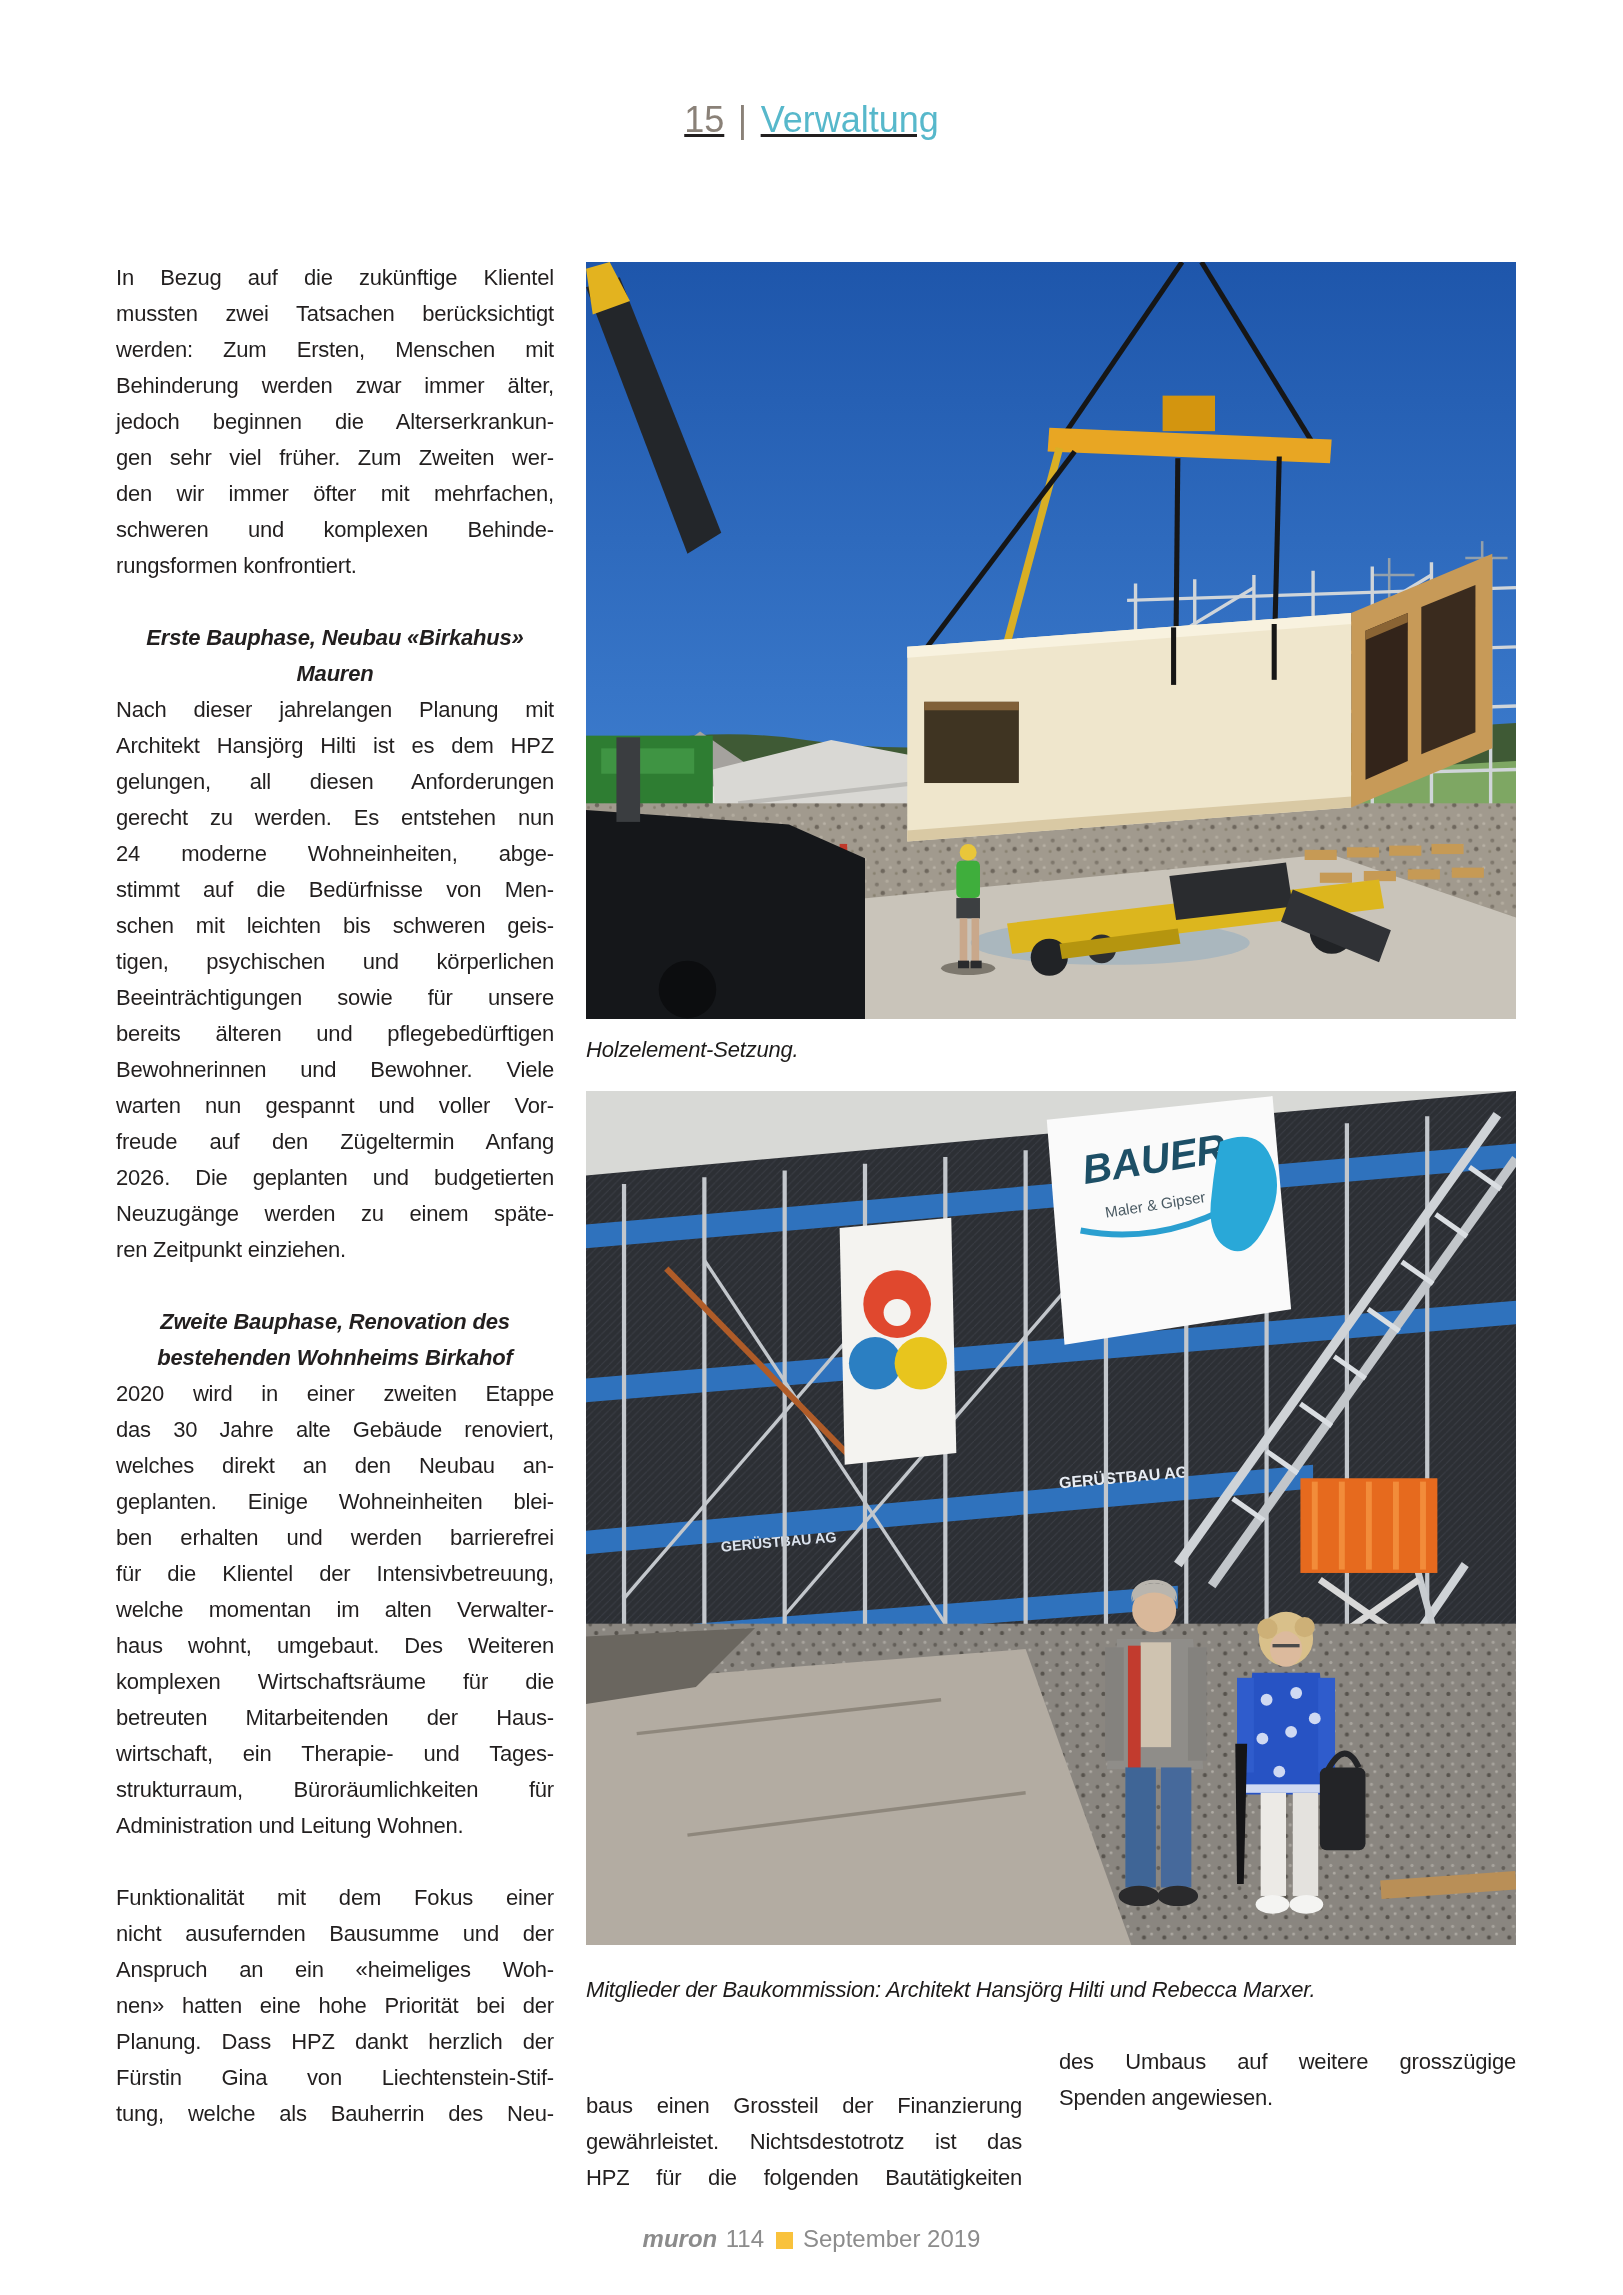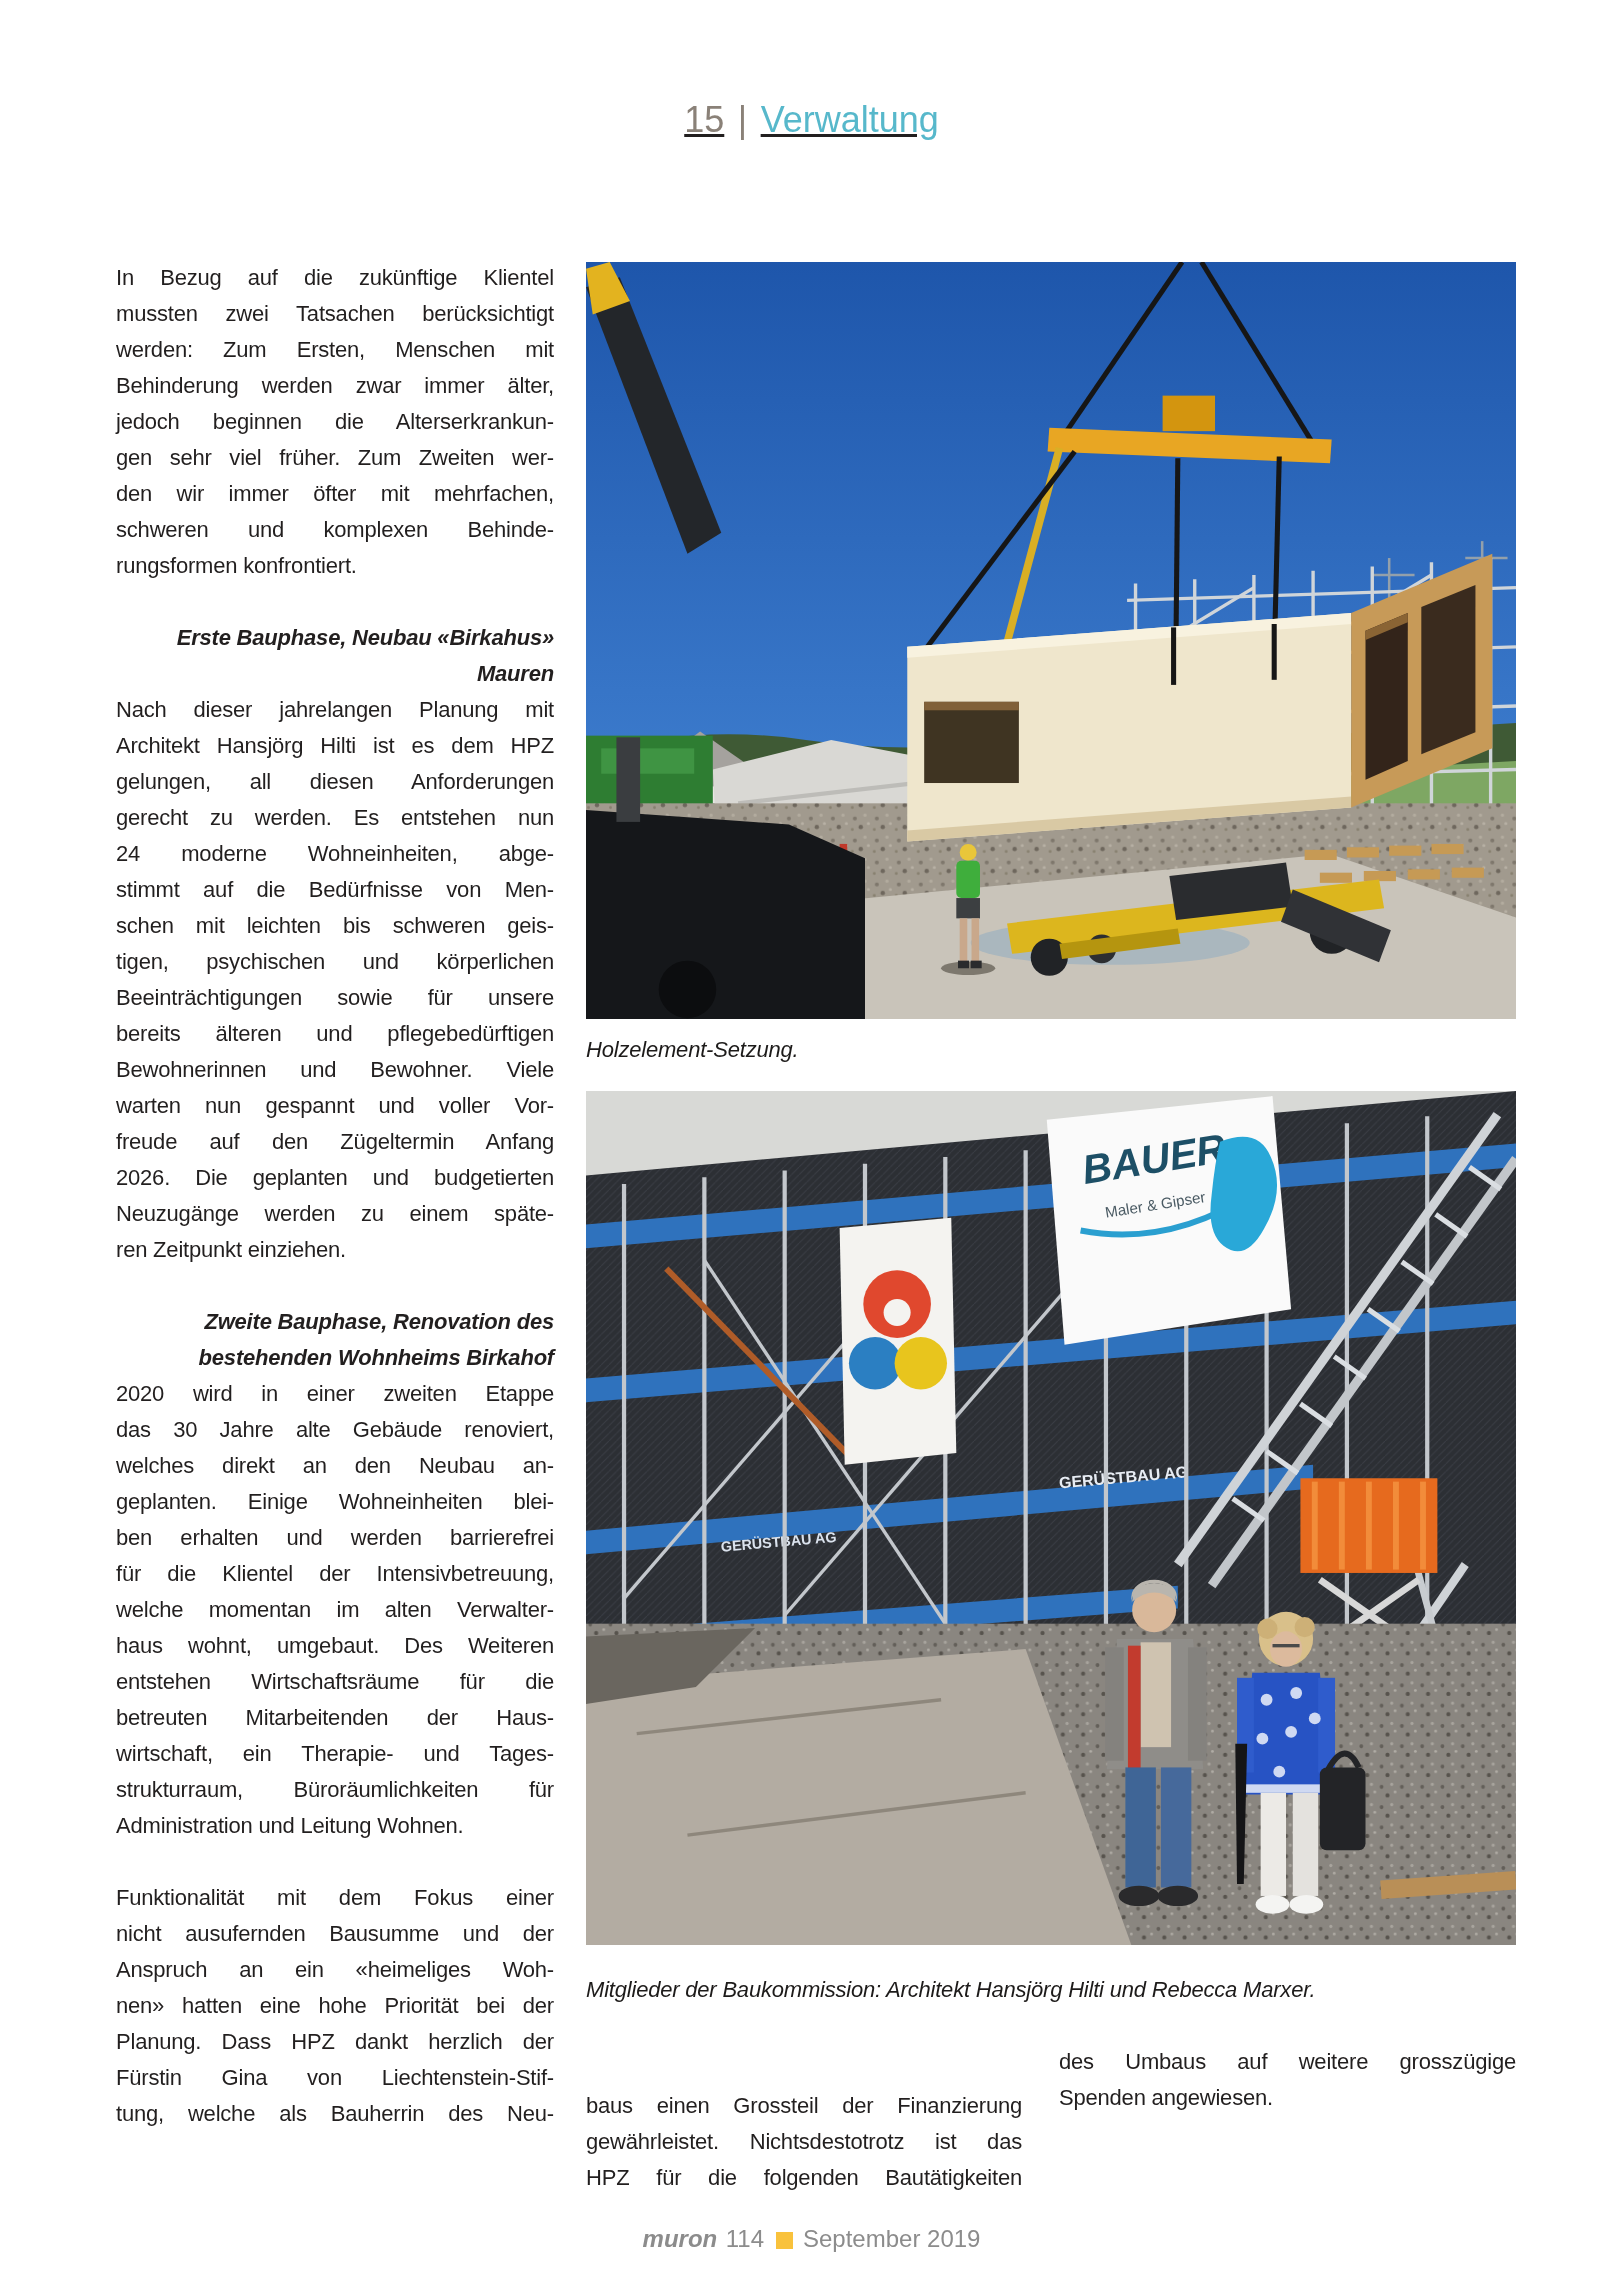--- a/index.html
+++ b/index.html
@@ -10,21 +10,21 @@
   .header .pgnum{color:#8a8178;}
   .header .div{color:#8a8178;margin:0 13.5px;font-weight:300;}
   .header .section{color:#57b8cb;}
   
   .col{position:absolute;font-size:22px;line-height:36px;letter-spacing:-0.2px;color:#221f1f;}
   #left-col{left:116px;top:260px;width:438px;}
   #bottom-mid{left:586px;top:2044px;width:436px;margin-top:44px;}
   #bottom-right{left:1059px;top:2044px;width:457px;}
   .jline{text-align:justify;text-align-last:justify;}
   .jpar:not(.cont) .jline:last-child{text-align-last:left;}
-  .lhead{font-weight:bold;font-style:italic;white-space:pre-line;text-align:right;margin-top:36px;}
+  .lhead{font-weight:bold;font-style:italic;white-space:pre-line;text-align:center;margin-top:36px;}
   .gap-top{margin-top:36px;}
   
   .photo{position:absolute;left:586px;width:930px;display:block;}
   #photo1{top:262px;height:757px;}
   #photo2{top:1091px;height:854px;}
   .caption{position:absolute;left:586px;width:930px;font-size:22px;font-style:italic;
            letter-spacing:-0.2px;color:#1d1b1a;}
   #caption1{top:1037px;}
   #caption2{top:1977px;}
   
@@ -77,21 +77,21 @@
 bestehenden Wohnheims Birkahof</div>
     <div class="jpar">
         <div class="jline">2020 wird in einer zweiten Etappe</div>
         <div class="jline">das 30 Jahre alte Gebäude renoviert,</div>
         <div class="jline">welches direkt an den Neubau an-</div>
         <div class="jline">geplanten. Einige Wohneinheiten blei-</div>
         <div class="jline">ben erhalten und werden barrierefrei</div>
         <div class="jline">für die Klientel der Intensivbetreuung,</div>
         <div class="jline">welche momentan im alten Verwalter-</div>
         <div class="jline">haus wohnt, umgebaut. Des Weiteren</div>
-        <div class="jline">entstehen Wirtschaftsräume für die</div>
+        <div class="jline">komplexen Wirtschaftsräume für die</div>
         <div class="jline">betreuten Mitarbeitenden der Haus-</div>
         <div class="jline">wirtschaft, ein Therapie- und Tages-</div>
         <div class="jline">strukturraum, Büroräumlichkeiten für</div>
         <div class="jline">Administration und Leitung Wohnen.</div>
       </div>
     <div class="jpar cont gap-top">
         <div class="jline">Funktionalität mit dem Fokus einer</div>
         <div class="jline">nicht ausufernden Bausumme und der</div>
         <div class="jline">Anspruch an ein «heimeliges Woh-</div>
         <div class="jline">nen» hatten eine hohe Priorität bei der</div>

